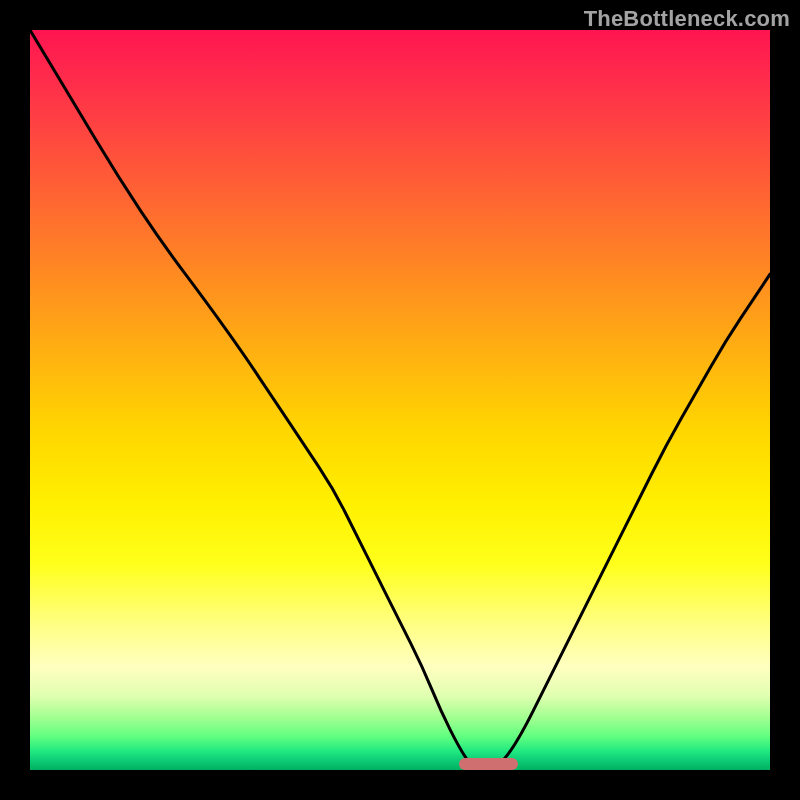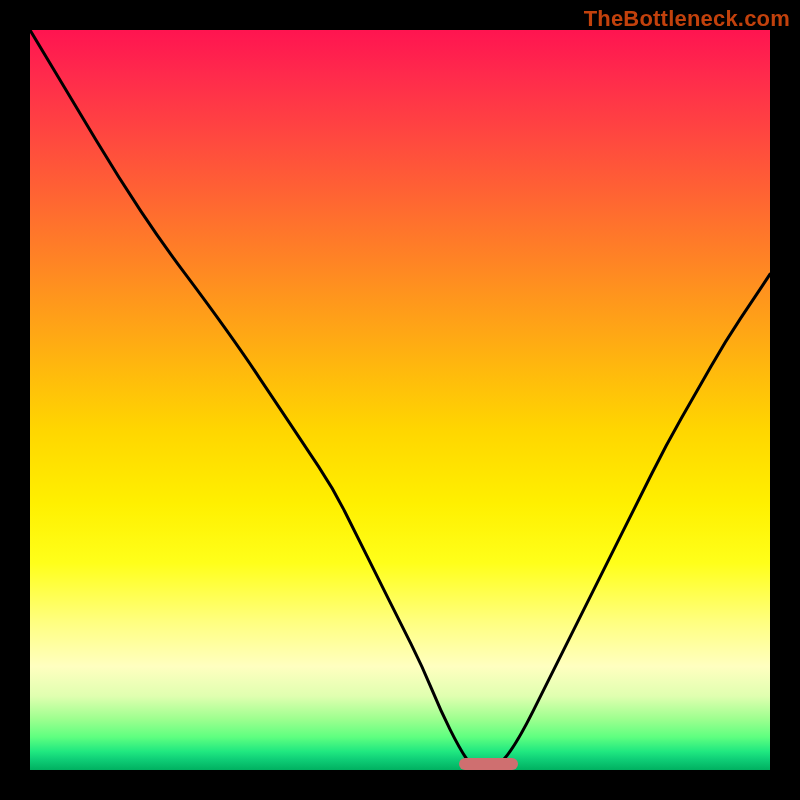--- a/index.html
+++ b/index.html
@@ -42,21 +42,21 @@
       #00b060 100%
     );
   }
   .watermark {
     position: absolute;
     top: 6px;
     right: 10px;
     font-family: Arial, Helvetica, sans-serif;
     font-size: 22px;
     font-weight: 600;
-    color: #c2410c;
+    color: #a3a3a3;
     letter-spacing: 0.2px;
   }
   svg.curve {
     position: absolute;
     left: 0;
     top: 0;
     width: 740px;
     height: 740px;
   }
   .curve path {

